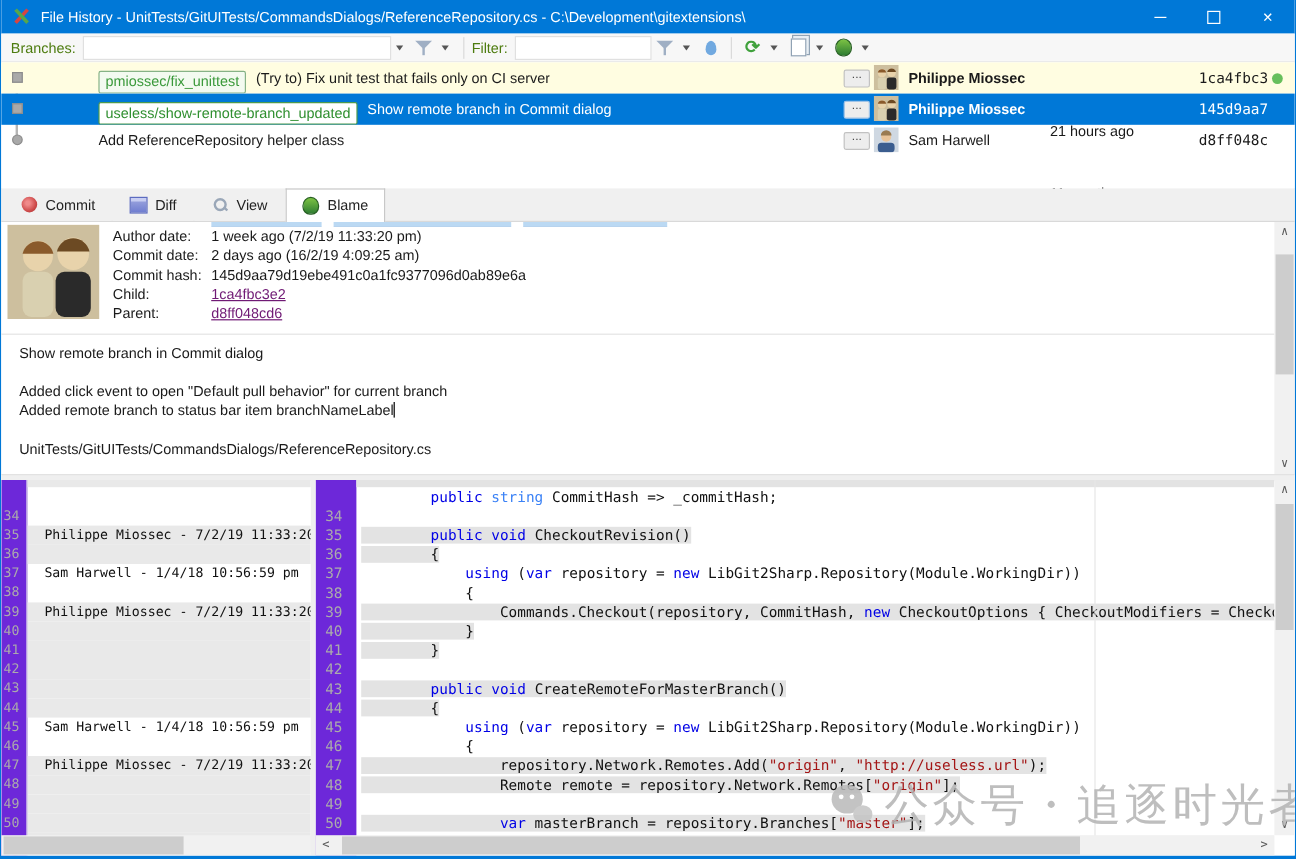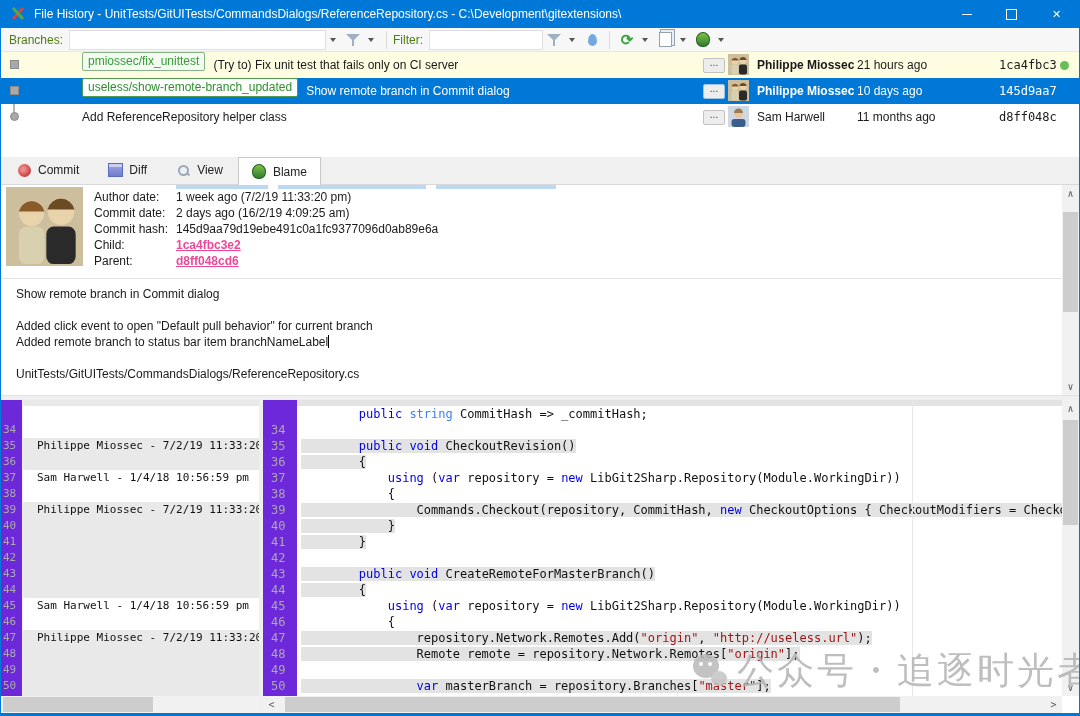--- a/index.html
+++ b/index.html
@@ -30,59 +30,59 @@
   .bluepin{width:9px;height:12px;background:#71A9E0;border-radius:50% 50% 50% 50%/60% 60% 40% 40%;}
   .refresh{color:#3FA13C;font-weight:bold;font-size:15px;line-height:14px;}
   .docs{position:relative;width:11px;height:13px;background:#fff;border:1px solid #90A2B4;box-shadow:2px -2px 0 -0px #E8EEF4,2px -2px 0 1px #90A2B4;}
   .bug{width:12px;height:13px;background:linear-gradient(#7CC244,#2E7D32);border-radius:50% 50% 45% 45%;border:1px solid #275F23;}
 
   
   .grid{position:absolute;left:0;right:0;top:52px;height:105px;background:#fff;}
   .crow{position:absolute;left:0;right:0;height:26px;line-height:26px;white-space:nowrap;}
   .crow.warm{background:#FFFDE1;}
   .crow.sel{background:#0078D7;color:#fff;}
-  .rleft{position:absolute;left:33px;right:380px;top:0;bottom:0;display:flex;align-items:flex-start;overflow:hidden;padding-left:48px;}
+  .rleft{position:absolute;left:33px;right:380px;top:0;bottom:0;display:flex;align-items:flex-end;overflow:hidden;padding-left:48px;}
   .badge{border:1px solid #86B286;background:#F3FAF0;color:#3A993A;border-radius:2px;padding:0px 5px;line-height:16px;height:17px;margin-right:8px;flex:none;}
   .sel .badge{background:#fff;border-color:#4E9A4E;color:#2F8F2F;}
   .rmsg{overflow:hidden;text-overflow:clip;}
   .more{position:absolute;left:702px;top:6px;width:20px;height:13px;background:#EDEDED;border:1px solid #C2C2C2;border-radius:2px;
         font-size:10px;line-height:7px;text-align:center;color:#444;}
   .sel .more{border-color:#9FC4E8;}
   .rava{position:absolute;left:727px;top:2px;width:21px;height:21px;overflow:hidden;}
   .rname{position:absolute;left:756px;}
   .bold .rname{font-weight:bold;}
-  .rdate{position:absolute;left:856px;}
+  .rdate{position:absolute;left:874px;margin-top:44px;}
   .rhash{position:absolute;left:998px;font-family:"DejaVu Sans Mono",monospace;font-size:12px;}
   .graph-line{position:absolute;left:12px;top:13px;width:2px;height:52px;background:#B5B5B5;}
   .gnode{position:absolute;left:9px;width:9px;height:9px;background:#A9A9A9;border:1px solid #8C8C8C;box-sizing:border-box;}
   .gnode.circle{border-radius:50%;}
   .green-dot{position:absolute;left:1059px;top:9px;width:9px;height:9px;border-radius:50%;background:#67BF5B;}
 
   
   .tabstrip{position:absolute;left:0;right:0;top:157px;height:28px;background:#F0F0F0;border-bottom:1px solid #D9D9D9;
-            display:flex;align-items:flex-start;padding-left:2px;box-sizing:border-box;}
+            display:flex;align-items:center;padding-left:2px;box-sizing:border-box;}
   .tab{height:24px;display:flex;align-items:center;padding:0 13px;margin-right:1px;color:#222;background:#F0F0F0;border:1px solid transparent;}
   .tab.active{height:27px;background:#fff;border:1px solid #C8C8C8;border-bottom:1px solid #fff;margin-bottom:-1px;}
   .tabicon{margin-right:6px;display:inline-flex;width:15px;height:15px;align-items:center;justify-content:center;}
   .ic-rose{width:13px;height:13px;border-radius:50%;background:radial-gradient(circle at 40% 40%,#F08A8A 15%,#CE4B4B 60%,#9E2B2B);}
   .ic-diff{width:13px;height:12px;background:linear-gradient(#9FA8DF,#6F7DD0);border:1px solid #5C6BC0;box-shadow:inset 0 3px 0 #C8CEF2;}
   .ic-view{position:relative;width:13px;height:13px;}
   .ic-view:before{content:"";position:absolute;left:1px;top:1px;width:7px;height:7px;border:2px solid #9AA7B8;border-radius:50%;}
   .ic-view:after{content:"";position:absolute;left:9px;top:9px;width:4px;height:2px;background:#9AA7B8;transform:rotate(45deg);}
 
   
   .infopanel{position:absolute;left:0;top:185px;right:17px;height:93px;background:#fff;overflow:hidden;}
   .clip-line{position:absolute;left:175px;top:0;height:4px;display:flex;overflow:hidden;}
   .clip-seg{height:4px;background:#BBD9F3;border-bottom:1px solid #3D7FBF;margin-right:10px;}
   .bigava{position:absolute;left:5px;top:2px;width:77px;height:79px;overflow:hidden;}
   .inforows{position:absolute;left:93px;top:4px;right:0;}
   .inforow{height:16px;line-height:16px;white-space:nowrap;}
   .ilabel{display:inline-block;width:82px;}
   .ivalue{}
-  .ilink{color:#ec4899;text-decoration:underline;font-weight:bold;}
+  .ilink{color:#701a75;text-decoration:underline;}
 
   
   .msgpanel{position:absolute;left:0;top:278px;right:17px;height:117px;background:#fff;border-top:1px solid #E4E4E4;
             padding:7px 0 0 15px;box-sizing:border-box;}
   .msg-line{height:16px;line-height:16px;white-space:pre;}
   .caret{display:inline-block;width:1px;height:13px;background:#000;vertical-align:-2px;}
 
   
   .sb{position:absolute;background:#F1F1F1;}
   .sb-v{width:17px;}

